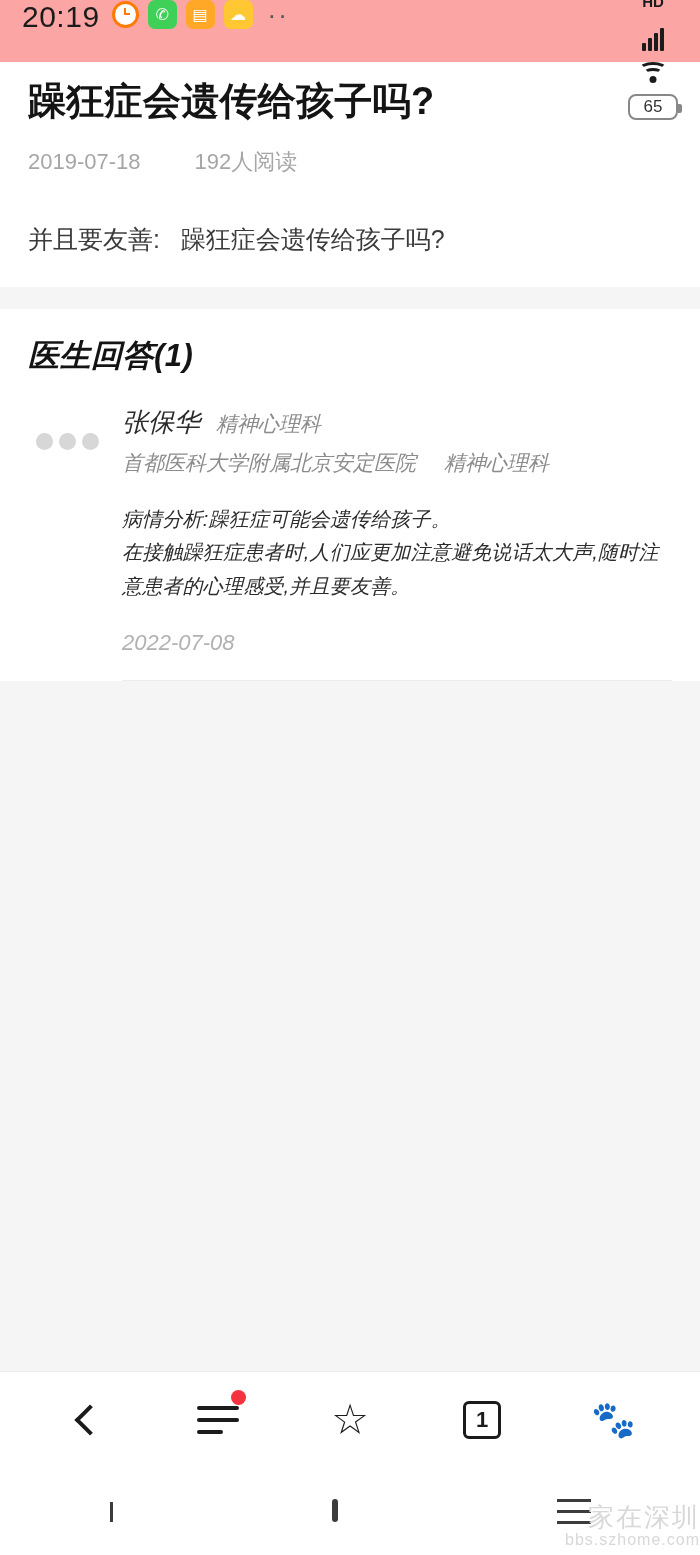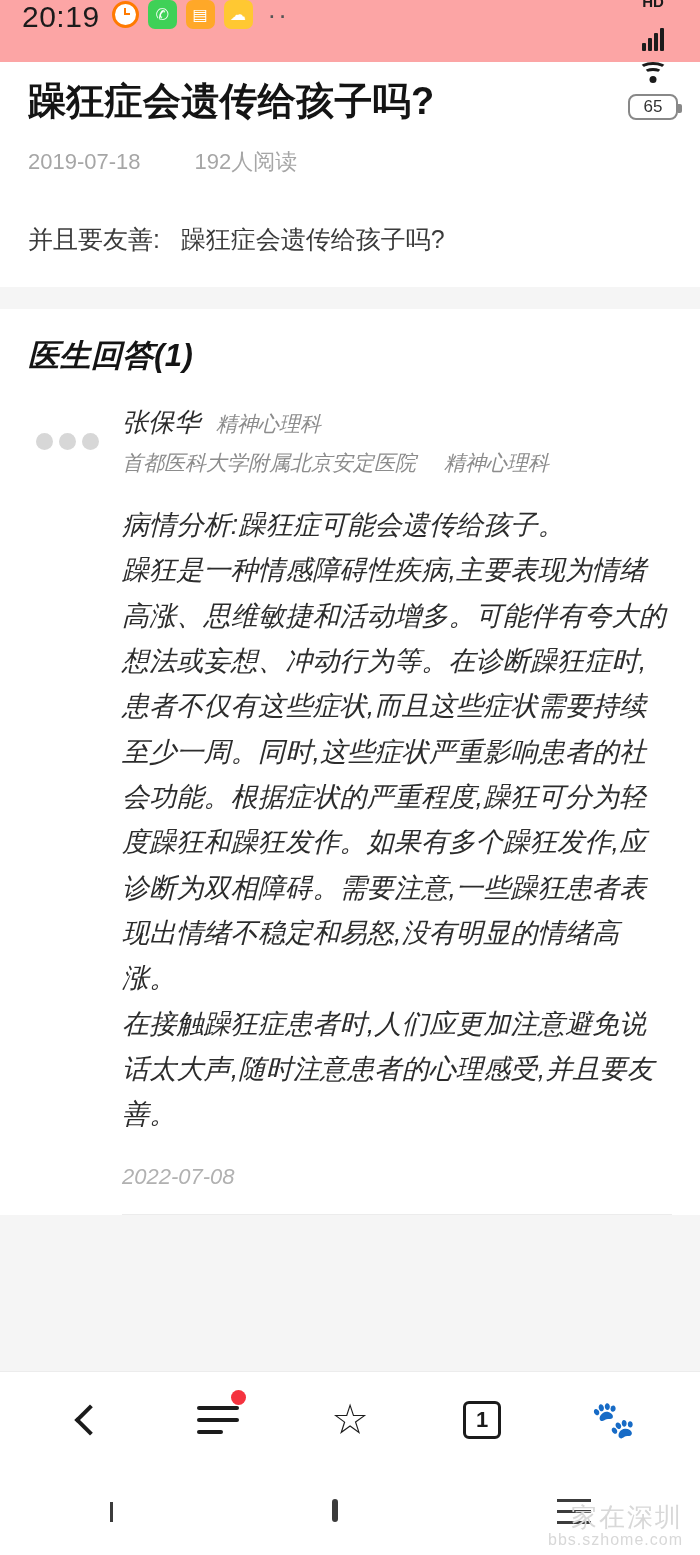--- a/index.html
+++ b/index.html
@@ -231,21 +231,21 @@
     margin-top: 9px;
     font-size: 21px;
     color: #8c8c8c;
     display: flex;
     gap: 28px;
   }
 
   .answer-body {
     margin-left: 94px;
     margin-top: 22px;
-    font-size: 27px;
+    font-size: 20px;
     line-height: 1.68;
     color: #2c2c2c;
     letter-spacing: 0.2px;
   }
   .answer-body p { margin-bottom: 0; }
   .answer-date {
     margin-left: 94px;
     margin-top: 26px;
     font-size: 22px;
     color: #b1b1b1;
@@ -346,21 +346,21 @@
   .nav-recent i {
     display: block;
     height: 3px;
     width: 34px;
     background: #3c3c3c;
     margin-bottom: 8px;
   }
   .nav-recent i:last-child { margin-bottom: 0; }
   .watermark {
     position: absolute;
-    right: 17px;
+    right: 0;
     bottom: 6px;
     text-align: right;
     color: #d8d8d8;
     line-height: 1.1;
     pointer-events: none;
   }
   .watermark .w1 { font-size: 26px; letter-spacing: 2px; }
   .watermark .w2 { font-size: 16px; letter-spacing: 1px; }
 </style>
 </head>
@@ -425,21 +425,20 @@
         </div>
         <div class="doc-line2">
           <span>首都医科大学附属北京安定医院</span>
           <span>精神心理科</span>
         </div>
       </div>
     </div>
 
     <div class="answer-body">
       <p>病情分析:躁狂症可能会遗传给孩子。</p>
-      <p>躁狂是一种情感障碍性疾病,主要表现为情绪高涨、思维敏捷和活动增多。可能伴有夸大的想法或妄想、冲动行为等。在诊断躁狂症时,患者不仅有这些症状,而且这些症状需要持续至少一周。同时,这些症状严重影响患者的社会功能。根据症状的严重程度,躁狂可分为轻度躁狂和躁狂发作。如果有多个躁狂发作,应诊断为双相障碍。需要注意,一些躁狂患者表现出情绪不稳定和易怒,没有明显的情绪高涨。</p>
       <p>在接触躁狂症患者时,人们应更加注意避免说话太大声,随时注意患者的心理感受,并且要友善。</p>
     </div>
 
     <div class="answer-date">2022-07-08</div>
     <div class="answer-sep"></div>
   </div>
 
   <div class="filler"></div>
 
   <div class="toolbar">

